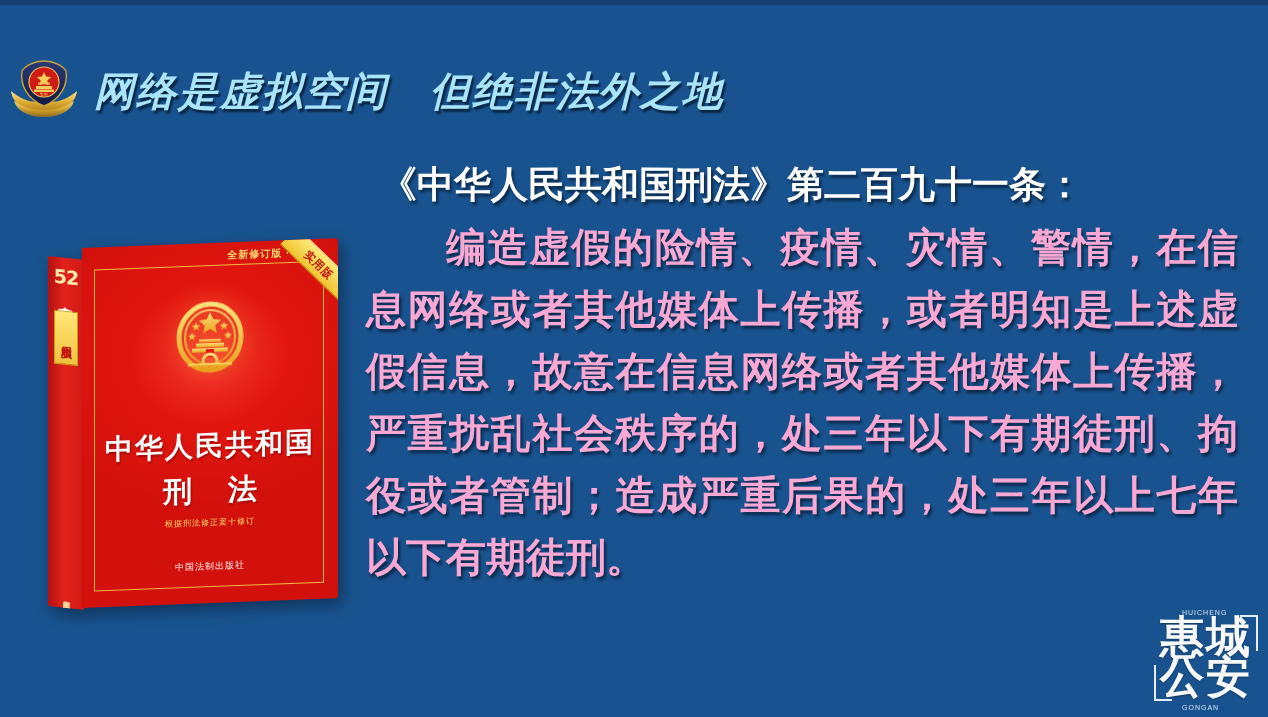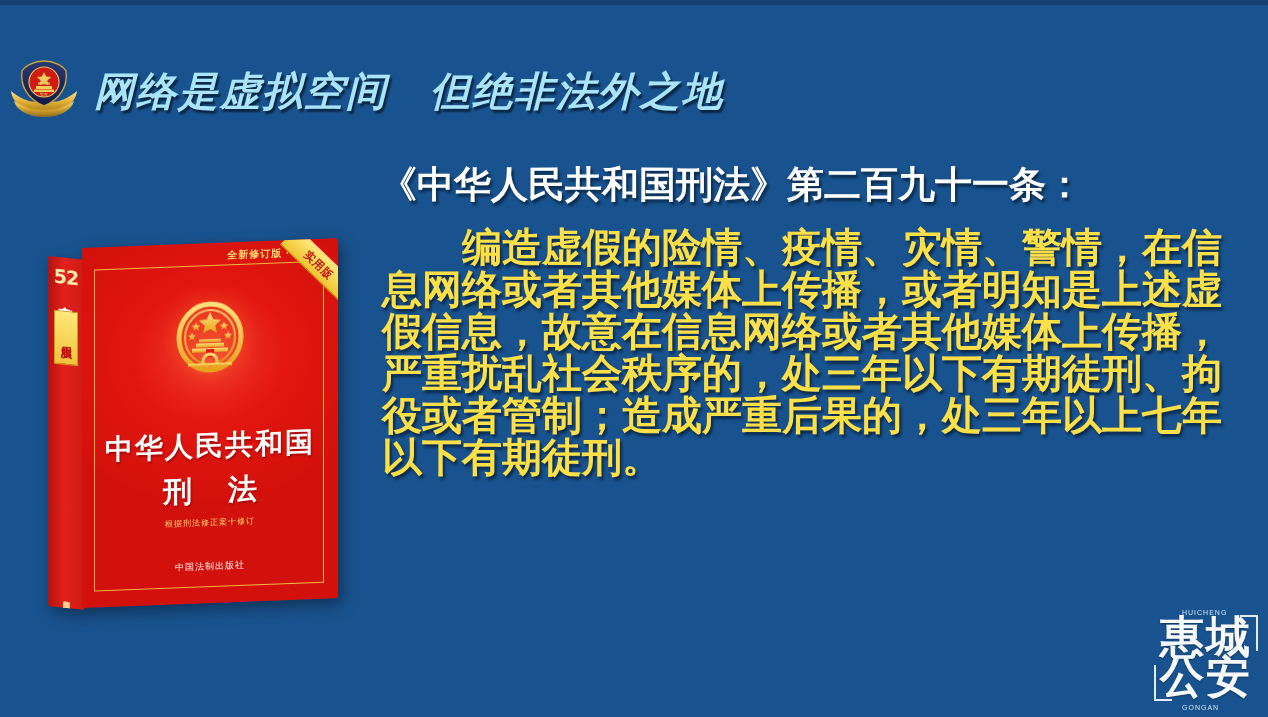--- a/index.html
+++ b/index.html
@@ -210,28 +210,28 @@
     font-weight: bold;
     color: #ffffff;
     letter-spacing: 0px;
     text-shadow: 2px 3px 3px rgba(5,25,48,0.75);
     white-space: nowrap;
     margin: 0 0 6px 14px;
   }
   .law-body {
     font-size: 40px;
     font-weight: bold;
-    line-height: 42px;
-    color: #fde047;
+    line-height: 62px;
+    color: #f9a8d4;
     text-indent: 80px;
     text-align: justify;
     text-align-last: left;
     letter-spacing: 0px;
     text-shadow: 2px 3px 3px rgba(5,25,48,0.75);
-    margin: 16px;
+    margin: 0;
   }
 
   
   .watermark {
     position: absolute;
     right: 8px; bottom: 8px;
     width: 108px; height: 104px;
     opacity: 0.97;
   }
   .wm-pinyin {

